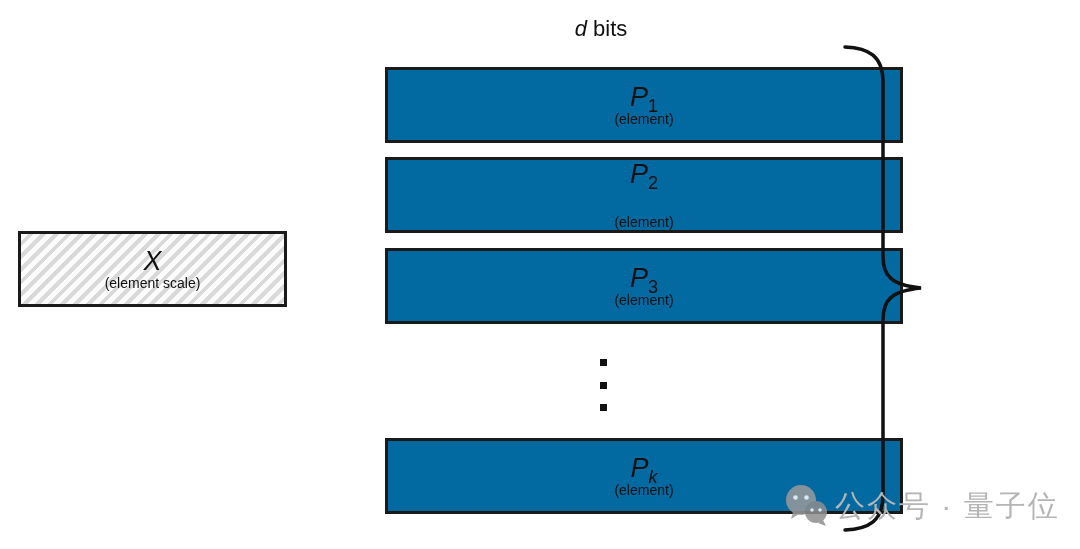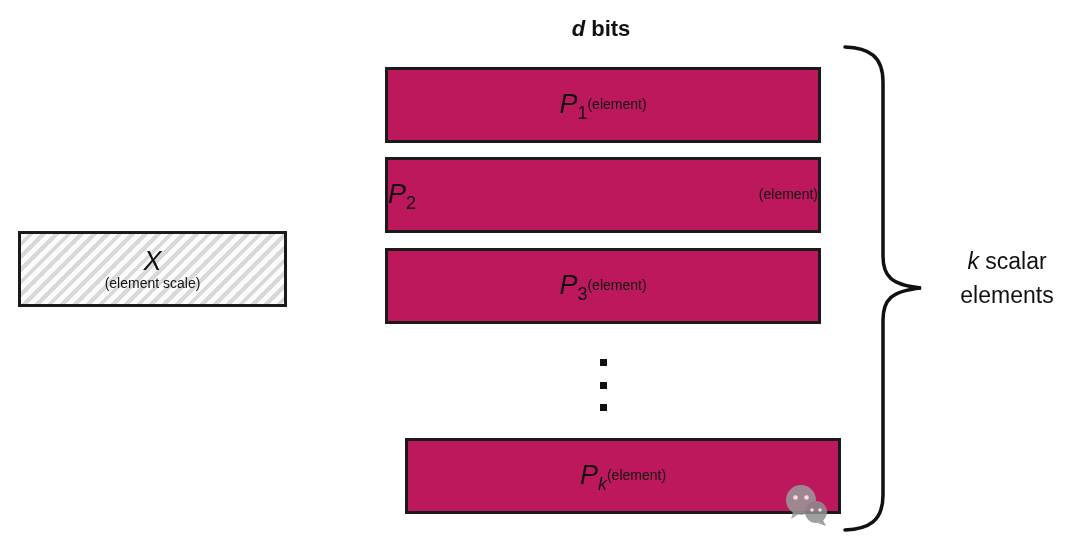--- a/index.html
+++ b/index.html
@@ -14,25 +14,25 @@
   .lbl{
     position:absolute;
     font-size:22px;
     text-align:center;
     color:#111111;
     white-space:nowrap;
   }
   .lbl i{font-style:italic;}
   .elem-box{
     position:absolute;
-    left:385px;width:436px;height:76px;
+    left:385px;width:518px;height:76px;
     box-sizing:border-box;
-    background:#be185d;
+    background:#0369a1;
     border:3px solid #1a1a1a;
-    display:flex;flex-direction:row;
+    display:flex;flex-direction:column;
     align-items:center;justify-content:center;
     line-height:1.08;
   }
   .scale-box{
     position:absolute;
     left:18px;top:231px;width:269px;height:76px;
     box-sizing:border-box;
     border:3px solid #1a1a1a;
     background:repeating-linear-gradient(135deg,#fbfbfb 0 5px,#d9d9d9 5px 9px);
     display:flex;flex-direction:column;
@@ -67,21 +67,21 @@
     margin-left:4px;
     line-height:1;
     white-space:nowrap;
   }
 </style>
 </head>
 <body>
 
 <div id="stage">
 
-  <div class="lbl" style="left:385px;top:16px;width:432px;font-weight:bold;">
+  <div class="lbl" style="left:385px;top:16px;width:432px;">
     <i>d</i><span> bits</span>
   </div>
 
   <div class="elem-box" style="top:67px;">
     <div class="sym-line"><span>P</span><sub>1</sub></div>
     <div class="caption">(element)</div>
   </div>
 
   <div class="elem-box" style="top:157px;justify-content:space-between;">
     <div class="sym-line"><span>P</span><sub>2</sub></div>
@@ -92,46 +92,43 @@
     <div class="sym-line"><span>P</span><sub>3</sub></div>
     <div class="caption">(element)</div>
   </div>
 
   <div class="vdots">
     <span class="dot" style="top:359px;"></span>
     <span class="dot" style="top:382px;"></span>
     <span class="dot" style="top:404px;"></span>
   </div>
 
-  <div class="elem-box" style="top:438px;margin-left:20px;">
+  <div class="elem-box" style="top:438px;">
     <div class="sym-line"><span>P</span><sub class="it">k</sub></div>
     <div class="caption">(element)</div>
   </div>
 
 
   <div class="scale-box">
     <div class="sym-line"><span>X</span></div>
     <div class="caption">(element scale)</div>
   </div>
 
   <svg class="brace-svg" width="84" height="489" viewBox="0 0 84 489">
     <path d="M4,3 C28,4 42,12 42,38 L42,212 C42,232 50,241 80,244 C50,247 42,256 42,276 L42,451 C42,477 28,485 4,486" fill="none" stroke="#111111" stroke-width="3.5" stroke-linecap="round"></path>
   </svg>
 
-  <div class="brace-label">
-    <div><i>k</i><span> scalar</span></div>
-    <div>elements</div>
-  </div>
 
   <div class="watermark">
     <svg width="48" height="48" viewBox="0 0 48 48" opacity="0.85">
       <circle cx="18" cy="18" r="15" fill="#9a9a9a"></circle>
       <path d="M10,30 L8,37 L16,32 Z" fill="#9a9a9a"></path>
       <circle cx="12.5" cy="15.5" r="2.3" fill="#ffffff"></circle>
       <circle cx="23.5" cy="15.5" r="2.3" fill="#ffffff"></circle>
       <circle cx="33" cy="30" r="11" fill="#8f8f8f"></circle>
       <path d="M40,38 L43,44 L35,41 Z" fill="#8f8f8f"></path>
       <circle cx="29" cy="28" r="1.8" fill="#ffffff"></circle>
       <circle cx="37" cy="28" r="1.8" fill="#ffffff"></circle>
     </svg>
+    <span class="wm-text">公众号 · 量子位</span>
   </div>
 
 </div>
 
 </body></html>

